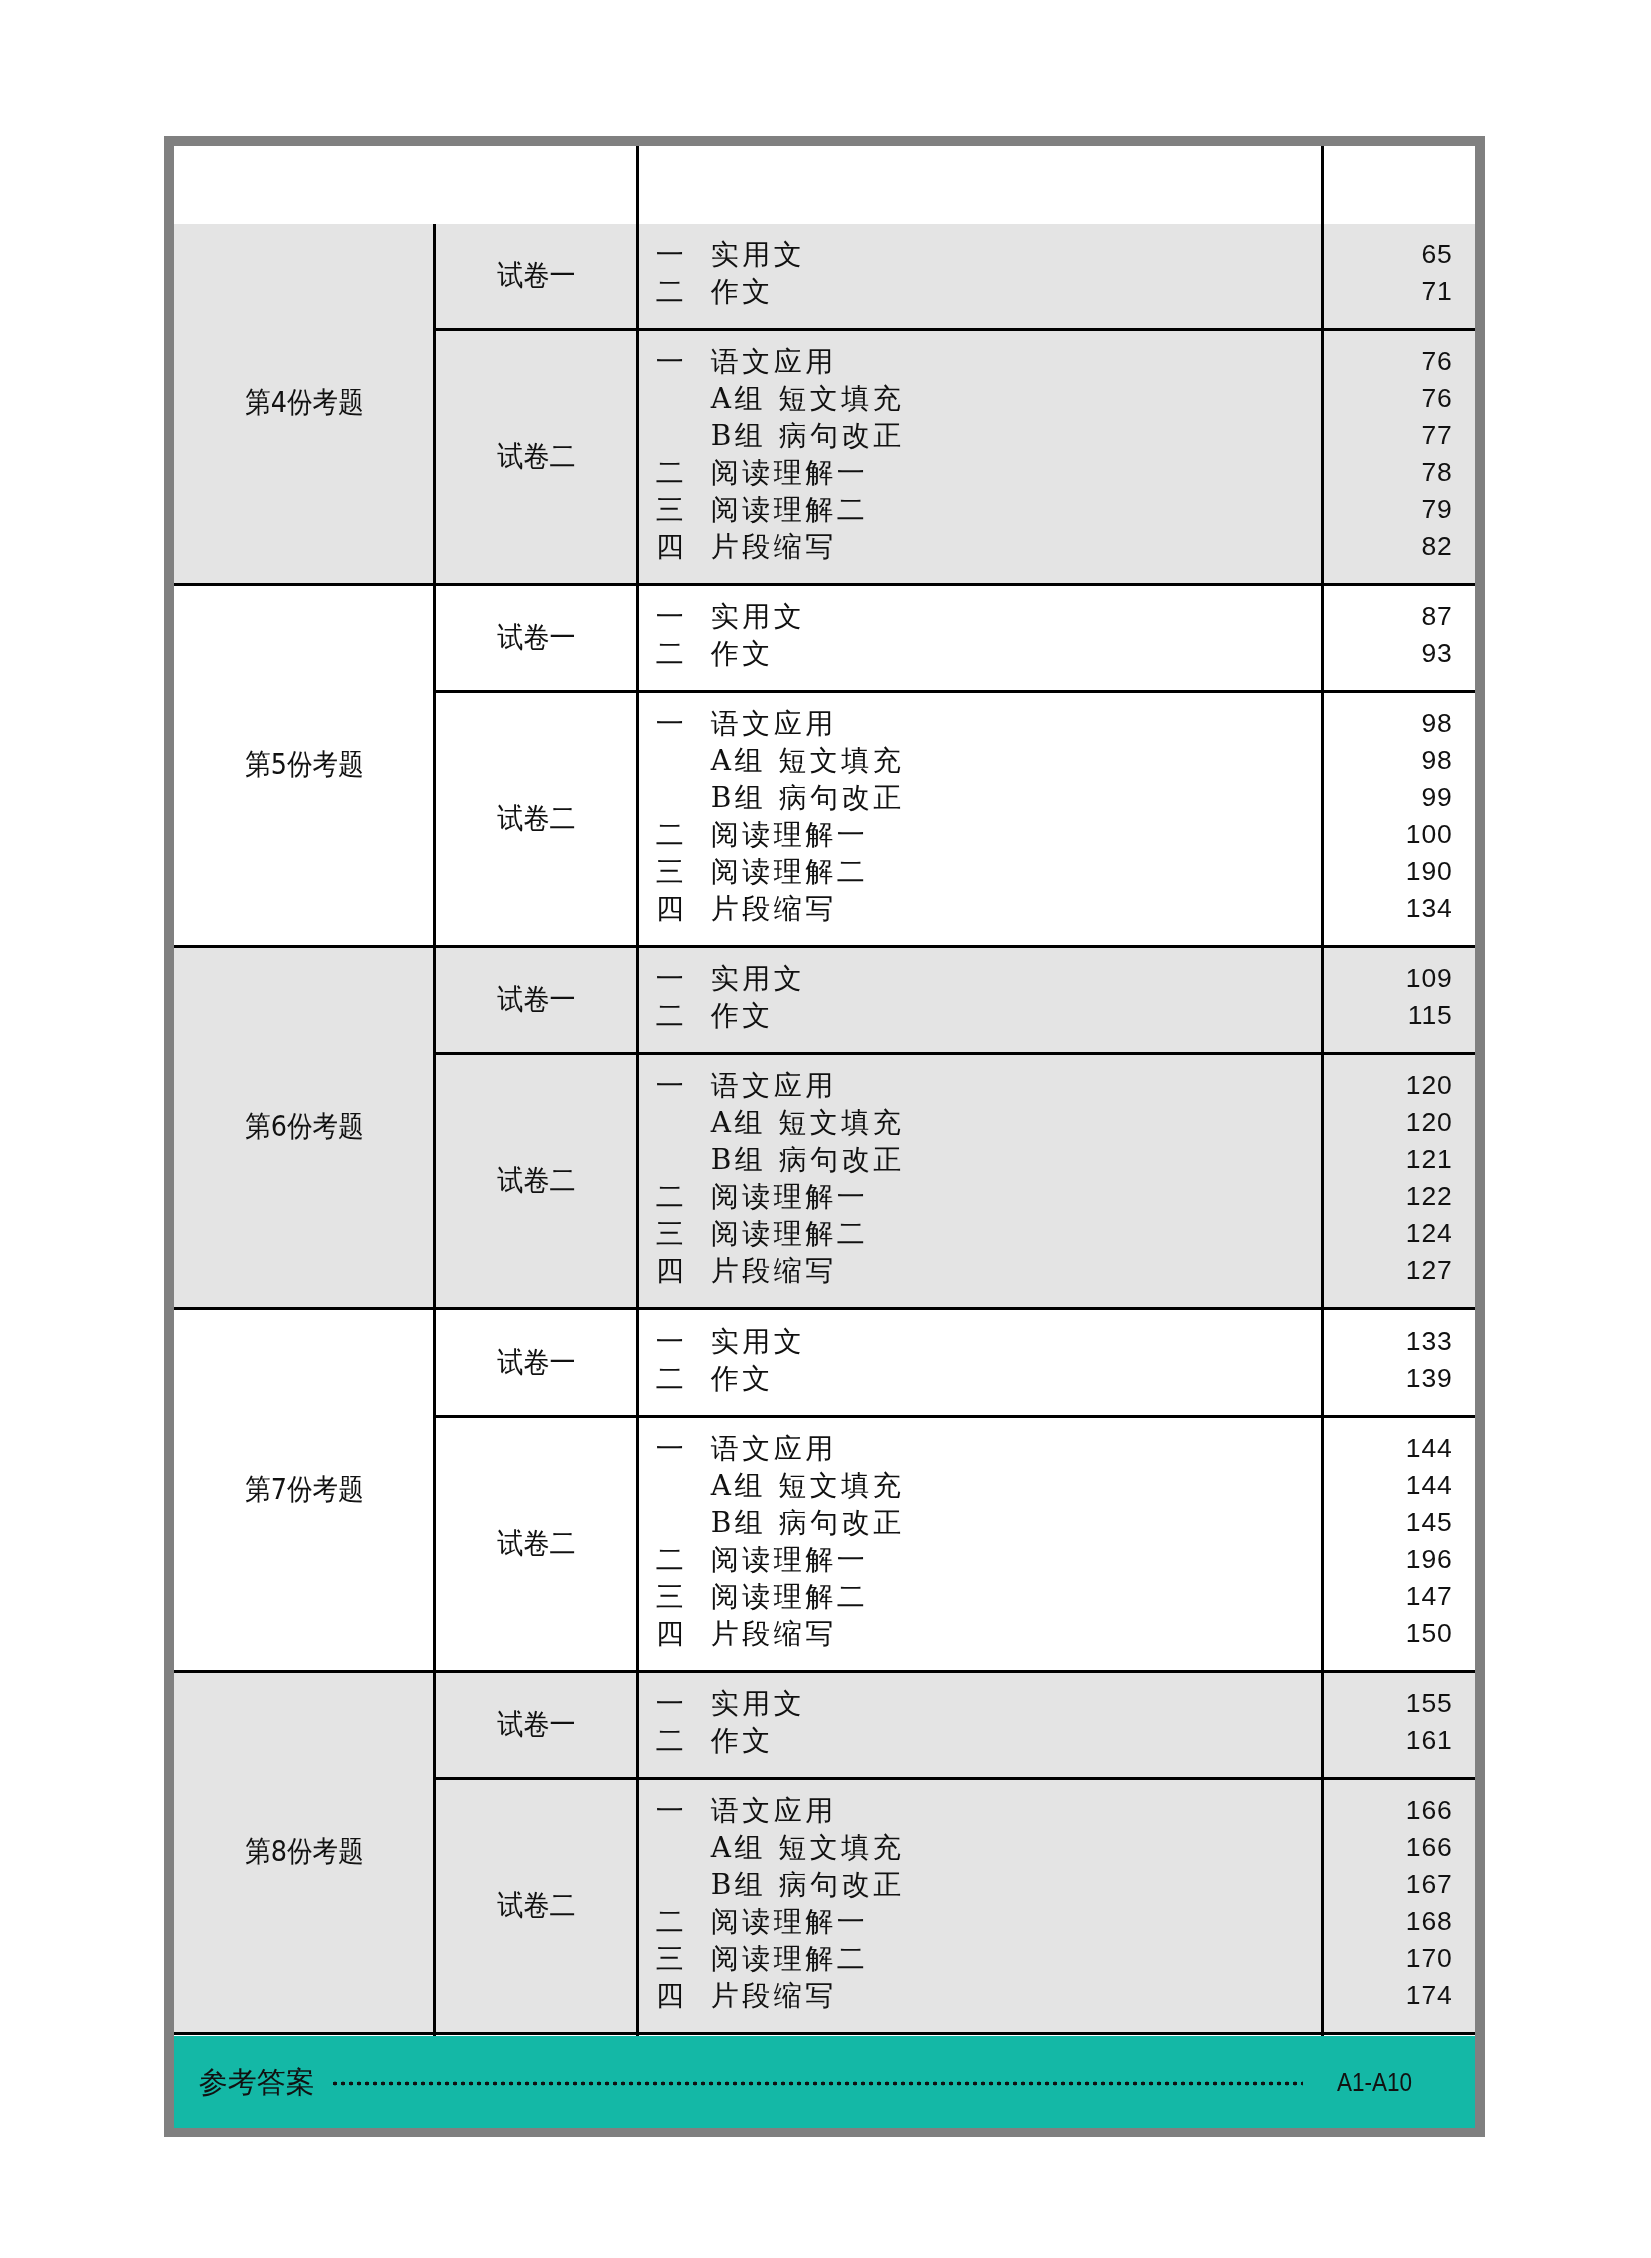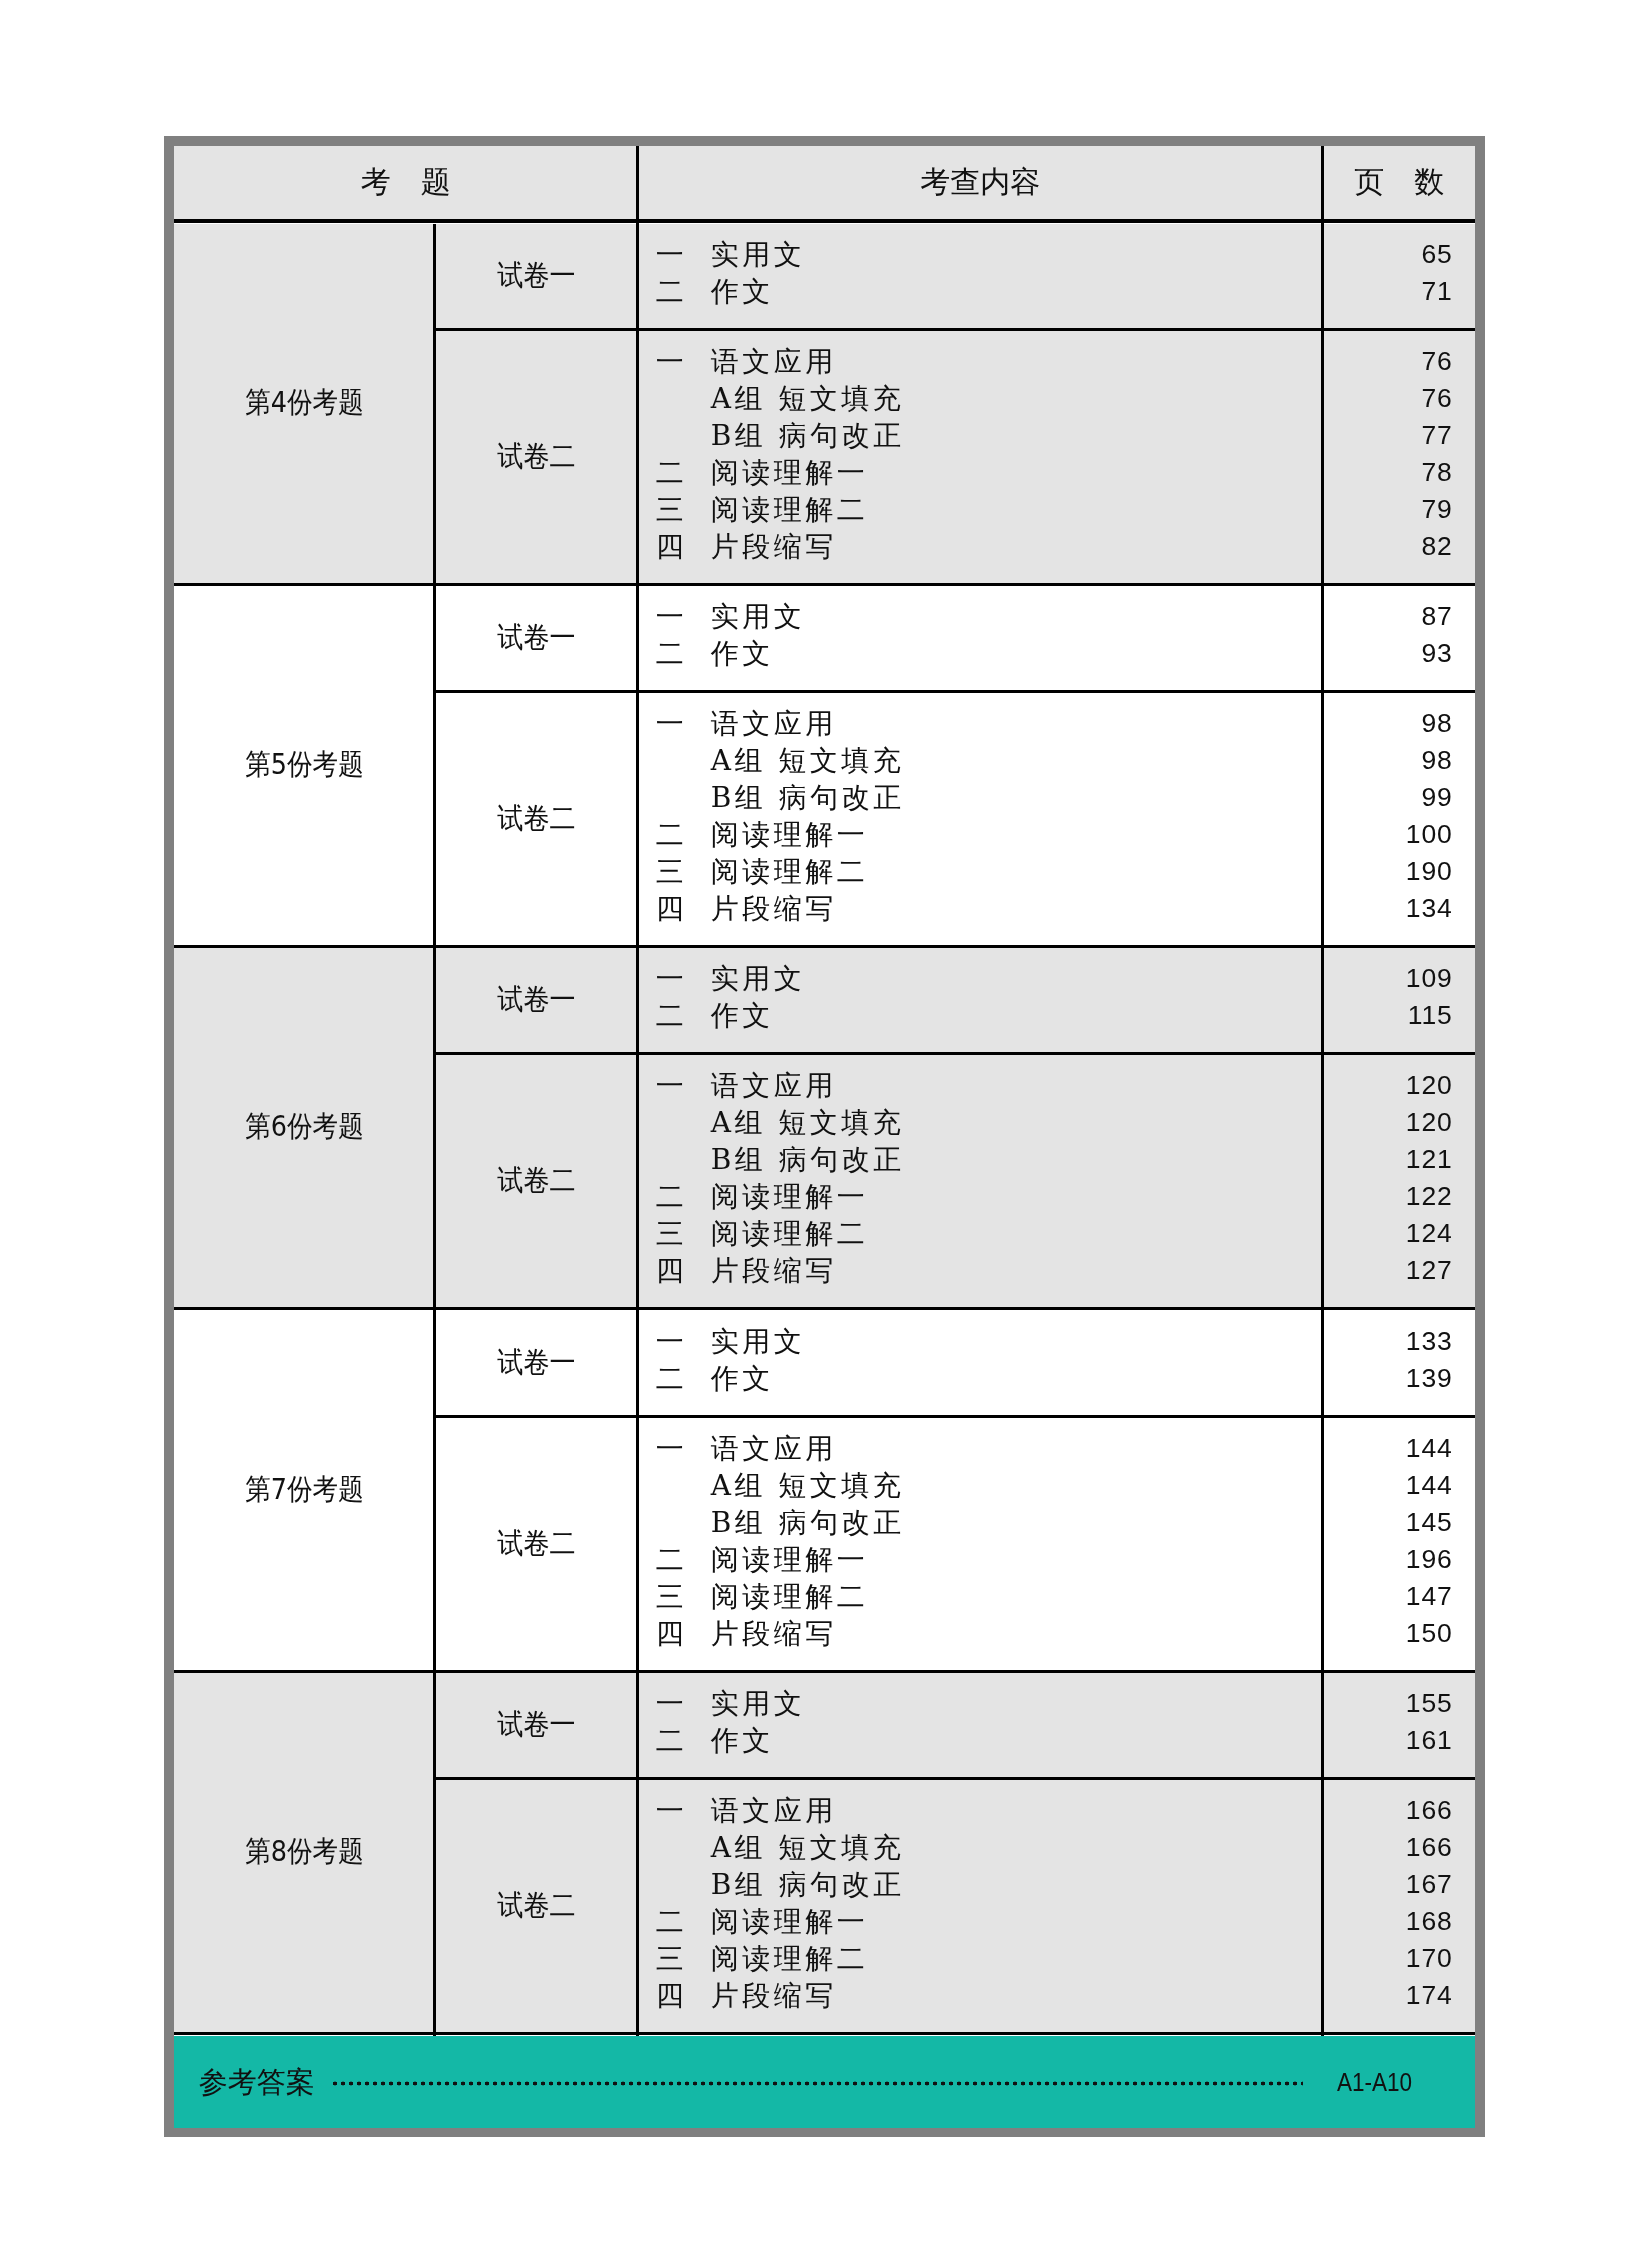--- a/index.html
+++ b/index.html
@@ -73,25 +73,20 @@
     font-family: "Liberation Sans", sans-serif; font-size: 26.5px; color: #111;
     transform: scaleX(0.85); transform-origin: left center;
   }
 </style>
 </head>
 <body>
 
 <div class="frame">
   <div class="inner" id="inner">
 
-    <div class="hdr">
-      <div class="cell" style="left:0;width:464px;">考　题</div>
-      <div class="cell" style="left:464px;width:685px;">考查内容</div>
-      <div class="cell" style="left:1149px;width:153px;">页　数</div>
-    </div>
 
     <div id="groups-container">
         <div class="group gray" style="top: 78px; height: 362px;">
           <div class="g-label">第4份考题</div>
           <div class="sub first" style="top: 0px; height: 107px;">
             <div class="s-label">试卷一</div>
             <div class="items">
               <div class="item">
                 <span class="num">一</span>
                 <span class="txt">实用文</span>

